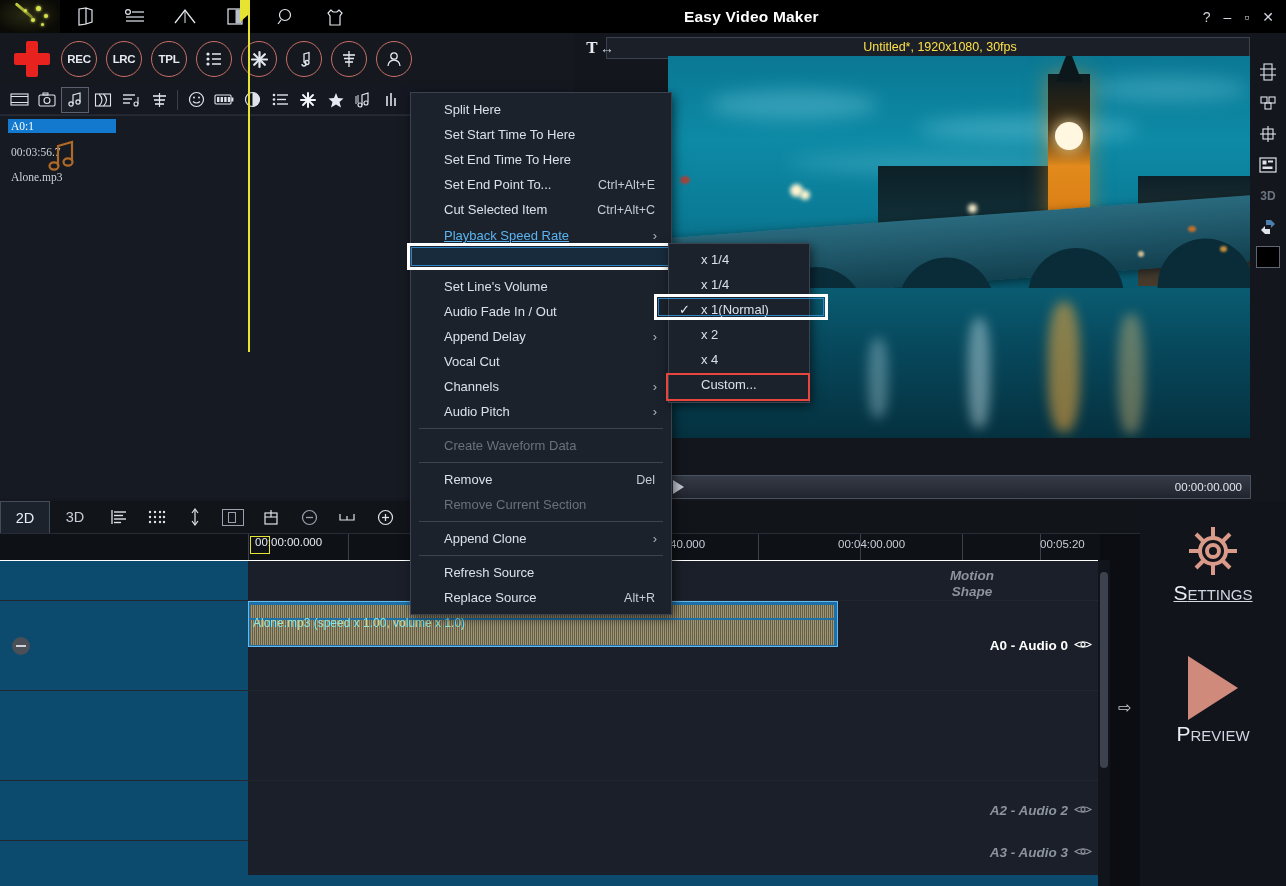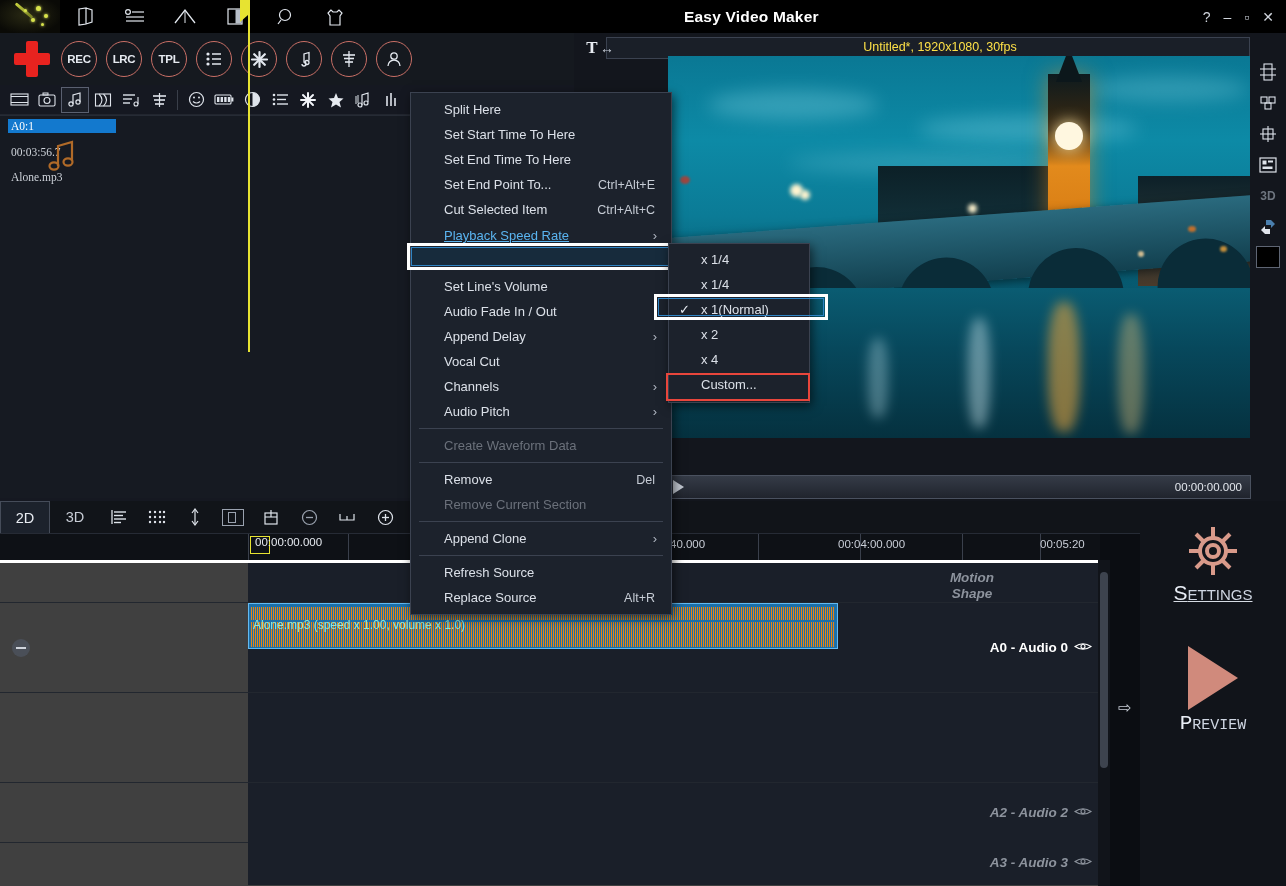--- a/index.html
+++ b/index.html
@@ -196,21 +196,21 @@
     background:#0e1116; color:#c9ced7; font-size:11.5px;
   }
   #ruler .lbl{ position:absolute; top:4px; }
   #ruler .vline{ position:absolute; top:0; width:1px; height:26px; background:#3a404c;}
   #tracksTop{
     position:absolute; left:0; top:534px; width:248px; height:26px; background:#0e1116;
   }
 
   #tracks{
     position:absolute; left:0; top:560px; width:1100px; height:326px;
-    background:#404040; border-top:3px solid #ffffff;
+    background:#0c4a6e; border-top:1px solid #ffffff;
   }
   .trk{ position:absolute; left:0; width:1100px; border-bottom:1px solid #22272f; }
   .trkname{
     position:absolute; right:0; width:248px; height:100%;
     display:flex; align-items:center; justify-content:flex-end; gap:6px;
     padding-right:8px; font-size:13.5px;
   }
   .trkname.on{ color:#ffffff; font-weight:bold; }
   .trkname.off{ color:#8d939d; font-style:italic; font-weight:bold; }
   .trkbody{ position:absolute; left:248px; right:0; top:0; bottom:0; background:#1a1f29; }
@@ -766,21 +766,21 @@
     <div class="trkbody"></div>
     <div class="trkname off">
       <span>A2 - Audio 2</span>
       <span><svg width="18" height="11" viewBox="0 0 18 11">
             <path d="M1 5.5 Q9 0 17 5.5 Q9 11 1 5.5 Z" fill="none" stroke="#8d939d" stroke-width="1.1"></path>
             <circle cx="9" cy="5.5" r="2" fill="none" stroke="#8d939d" stroke-width="1.1"></circle>
           </svg></span>
     </div>
   </div>
 
-  <div class="trk" style="top:276px;height:46px;border-bottom:none;">
+  <div class="trk" style="top:268px;height:46px;border-bottom:none;">
     <div class="trkbody"></div>
     <div class="trkname off">
       <span>A3 - Audio 3</span>
       <span><svg width="18" height="11" viewBox="0 0 18 11">
             <path d="M1 5.5 Q9 0 17 5.5 Q9 11 1 5.5 Z" fill="none" stroke="#8d939d" stroke-width="1.1"></path>
             <circle cx="9" cy="5.5" r="2" fill="none" stroke="#8d939d" stroke-width="1.1"></circle>
           </svg></span>
     </div>
   </div>
 
@@ -819,21 +819,21 @@
           <line x1="45" y1="11" x2="38" y2="18"></line>
             <line x1="18" y1="38" x2="11" y2="45"></line>
         </g>
       </svg>
     </div>
     <div class="actlabel">
       <b>S</b><span>ETTINGS</span>
     </div>
   </div>
 
-  <div class="act" style="top:145px;font-family:Liberation Mono, monospace;">
+  <div class="act" style="top:155px;">
     <div style="width:0;height:0;margin:0 auto;border-left:50px solid #d08a7c;border-top:32px solid transparent;border-bottom:32px solid transparent;"></div>
     <div class="actlabel">
       <b>P</b><span>REVIEW</span>
     </div>
   </div>
 
 </div>
 
 <div id="ctx">
   <div class="ci">

